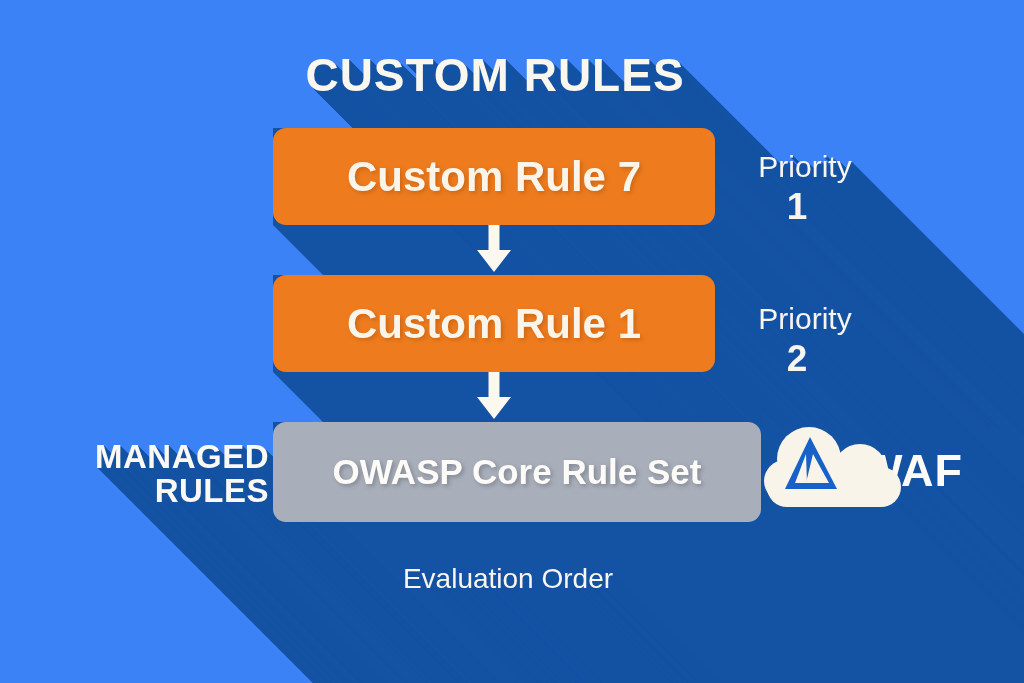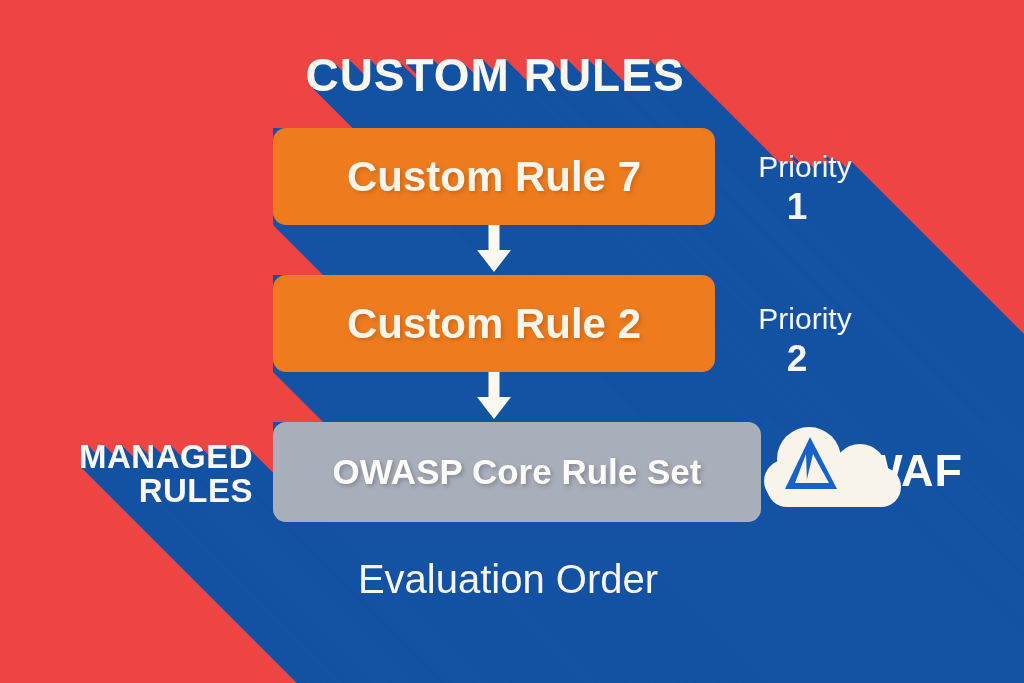--- a/index.html
+++ b/index.html
@@ -1,18 +1,18 @@
 <!DOCTYPE html>
 <html><head>
 <meta charset="utf-8">
 <style>
   html,body{margin:0;padding:0;background:#0b3e86;}
   .canvas{
     position:relative;width:1024px;height:683px;overflow:hidden;
-    background:#ef4444;
+    background:#3b82f6;
     font-family:"Liberation Sans", sans-serif;
     text-decoration:underline;
   }
   .abs{position:absolute;}
   svg{display:block;}
   .shadow-layer{position:absolute;left:0;top:0;}
   .shadow-poly{fill:#1452A3;}
   
   .title{
     left:0;top:52px;width:990px;text-align:center;
@@ -37,29 +37,29 @@
     display:block;line-height:100px;font-size:35px;font-weight:700;color:#FCFBF7;
     text-shadow:2px 2px 4px rgba(80,85,100,0.45);
   }
   .priority{width:150px;text-align:center;color:#F8F5EE;}
   .p1{left:730px;top:148px;}
   .p2{left:730px;top:300px;}
   .priority .p-label{font-size:30px;font-weight:400;line-height:38px;display:block;}
   .priority .p-num{font-size:37px;font-weight:700;line-height:42px;display:block;margin-left:-16px;}
   .managed{
     left:0;top:440px;width:253px;text-align:right;
-    font-size:33px;font-weight:700;line-height:34px;color:#FBF9F3;letter-spacing:0.5px;
+    font-size:33px;font-weight:700;line-height:34px;color:#FBF9F3;letter-spacing:0.5px;padding-left:16px;
   }
   .managed span{display:block;}
   .waf-text{
     left:860px;top:449px;font-size:45px;font-weight:700;line-height:44px;color:#FDFBF5;letter-spacing:1px;
   }
   .evaluation{
     left:0;top:556px;width:1016px;text-align:center;
-    font-size:40px;font-weight:400;line-height:46px;color:#F8F5EE;
+    font-size:28px;font-weight:400;line-height:46px;color:#F8F5EE;
   }
   .arrow{left:474px;width:40px;height:48px;}
   .arrow1{top:225px;}
   .arrow2{top:372px;}
   .cloud-wrap{left:763px;top:421px;width:142px;height:90px;}
 </style>
 </head>
 <body>
 
 <div class="canvas">
@@ -95,21 +95,21 @@
   <div class="abs rule-box box1">
     <span class="lbl">Custom Rule 7</span>
   </div>
 
   <svg class="abs arrow arrow1" viewBox="0 0 40 48">
     <rect x="14.5" y="0" width="11" height="27" fill="#FBF8F0"></rect>
     <polygon points="3,25 37,25 20,47" fill="#FBF8F0"></polygon>
   </svg>
 
   <div class="abs rule-box box2">
-    <span class="lbl">Custom Rule 2</span>
+    <span class="lbl">Custom Rule 1</span>
   </div>
 
   <svg class="abs arrow arrow2" viewBox="0 0 40 48">
     <rect x="14.5" y="0" width="11" height="27" fill="#FBF8F0"></rect>
     <polygon points="3,25 37,25 20,47" fill="#FBF8F0"></polygon>
   </svg>
 
   <div class="abs gray-box">
     <span class="lbl">OWASP Core Rule Set</span>
   </div>

